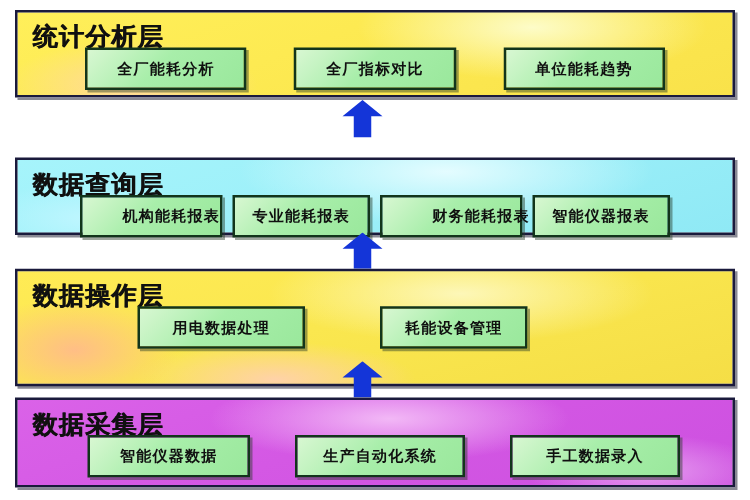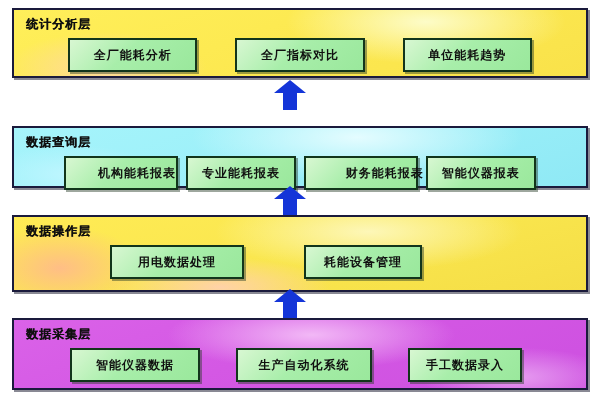--- a/index.html
+++ b/index.html
@@ -31,21 +31,21 @@
   .layer-inner {
     position: relative;
     width: 100%;
     height: 100%;
   }
 
   .layer-title {
     position: absolute;
     left: 12px;
     top: 6px;
-    font-size: 12px;
+    font-size: 20px;
     font-weight: bold;
     color: #101010;
     letter-spacing: 1px;
     white-space: nowrap;
     text-shadow: 0.5px 0 0 #101010;
   }
 
   
   .node-row {
     position: absolute;
@@ -141,21 +141,21 @@
       </div>
     </div>
   </div>
 
   <div class="arrow" style="left:273px; top:186px; height:29px;">
     <svg width="34" height="29" viewBox="0 0 34 29" aria-hidden="true">
       <polygon points="17,0 33,13 24,13 24,29 10,29 10,13 1,13" fill="#1435d8"></polygon>
     </svg>
   </div>
 
-  <div class="layer band-yellow2" style="top:215px; height:77px;">
+  <div class="layer band-yellow2" style="top:215px; height:94px;">
     <div class="layer-inner">
       <div class="layer-title">数据操作层</div>
       <div class="node-row" style="top:28px; left:96px; right:32px;">
         <div class="node" style="width:134px;">用电数据处理</div>
         <div style="width:30px;"></div>
         <div style="width:30px;"></div>
         <div class="node" style="width:118px;">耗能设备管理</div>
       </div>
     </div>
   </div>
@@ -167,18 +167,18 @@
   </div>
 
   <div class="layer band-magenta" style="top:318px; height:72px;">
     <div class="layer-inner">
       <div class="layer-title">数据采集层</div>
       <div class="node-row" style="top:28px; left:56px; right:40px;">
         <div class="node" style="width:130px;">智能仪器数据</div>
         <div style="width:36px;"></div>
         <div class="node" style="width:136px;">生产自动化系统</div>
         <div style="width:36px;"></div>
-        <div class="node" style="width:114px;">手工数据录入</div>
+        <div class="node" style="width:136px;">手工数据录入</div>
       </div>
     </div>
   </div>
 
 </div>
 
 </body></html>

